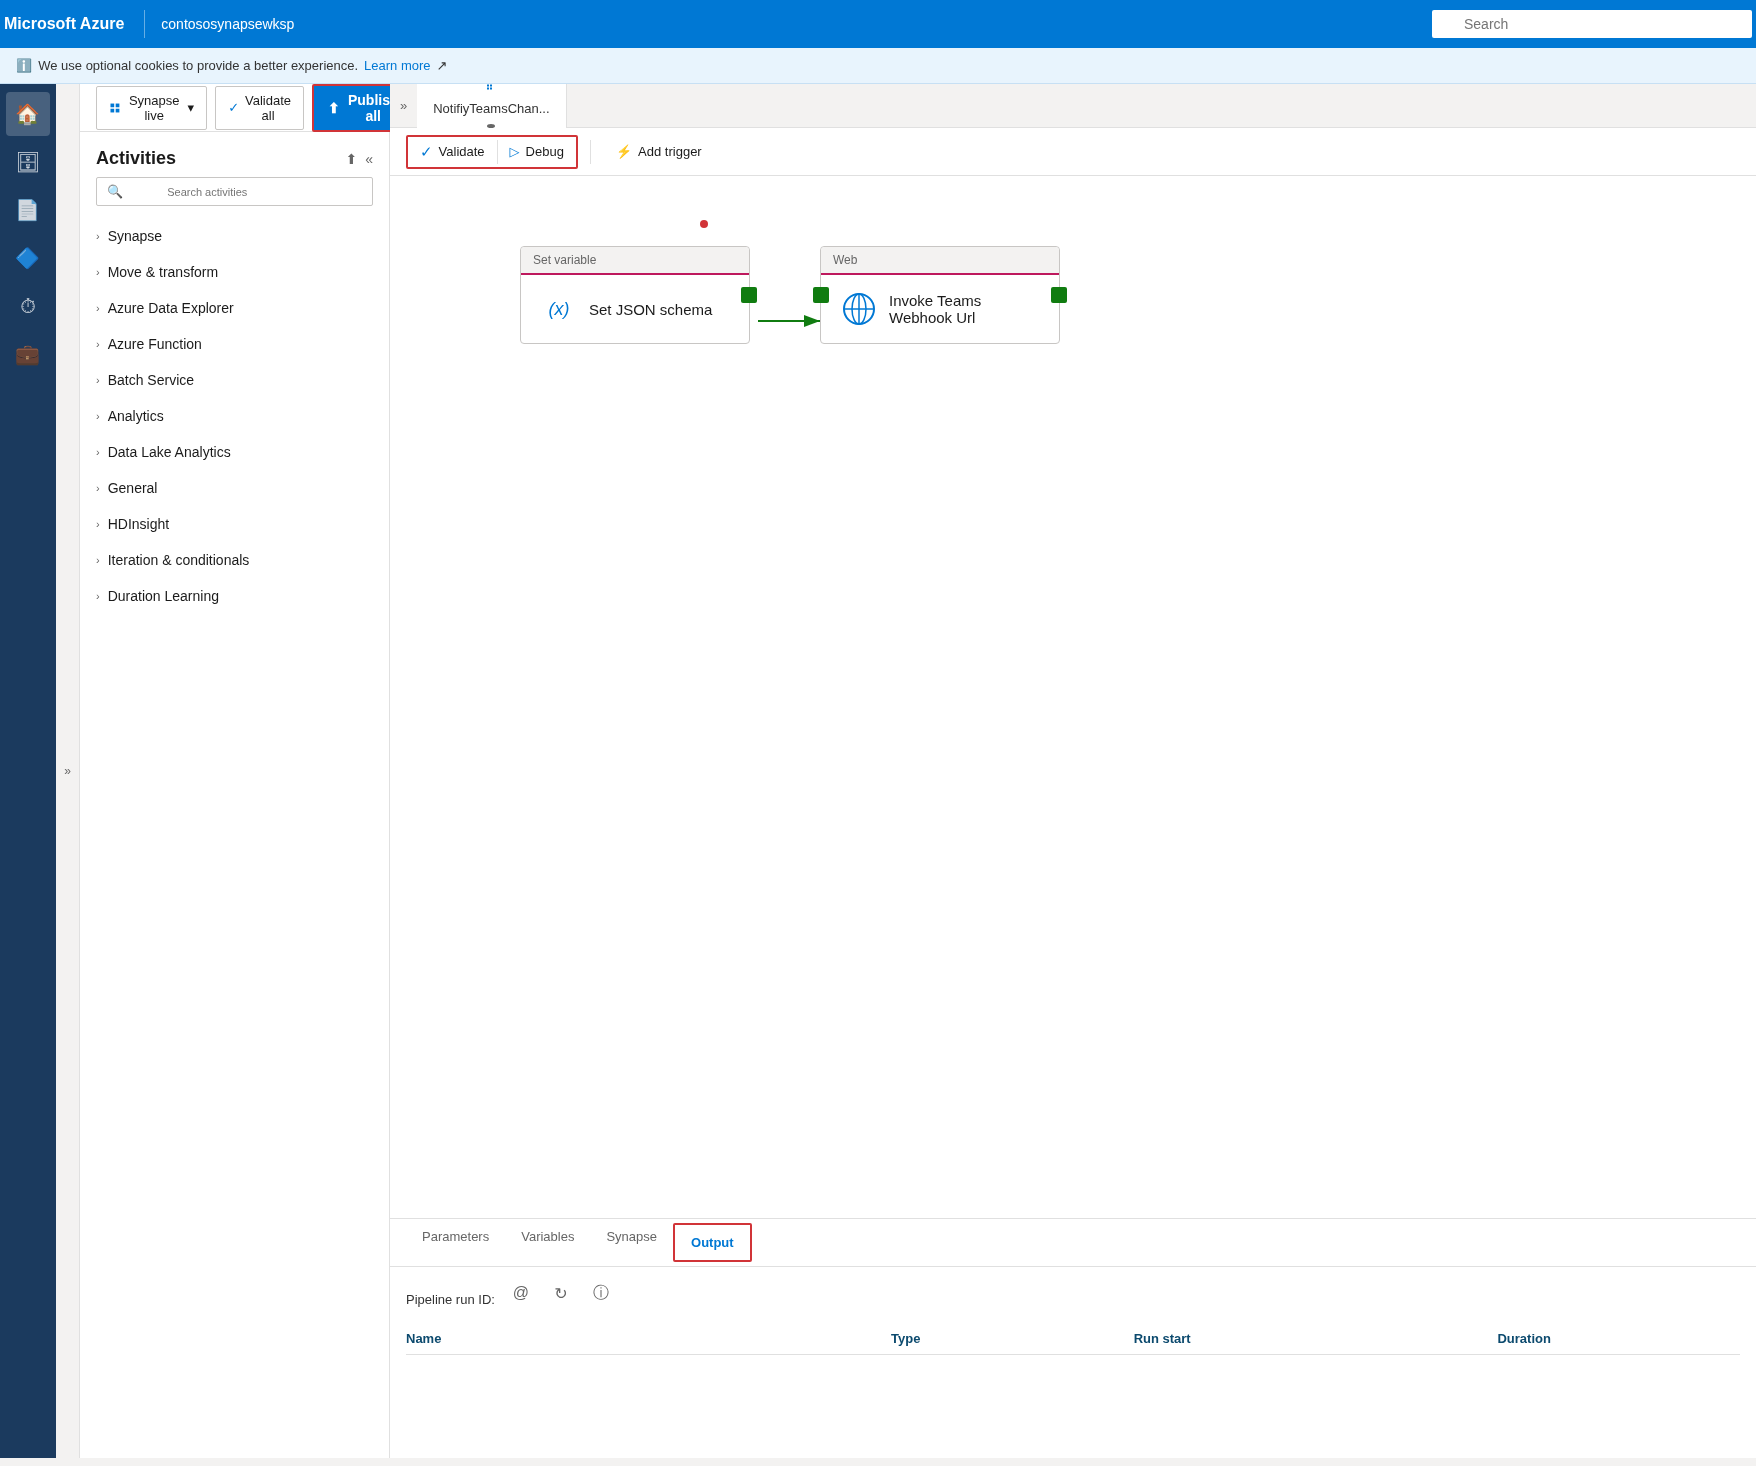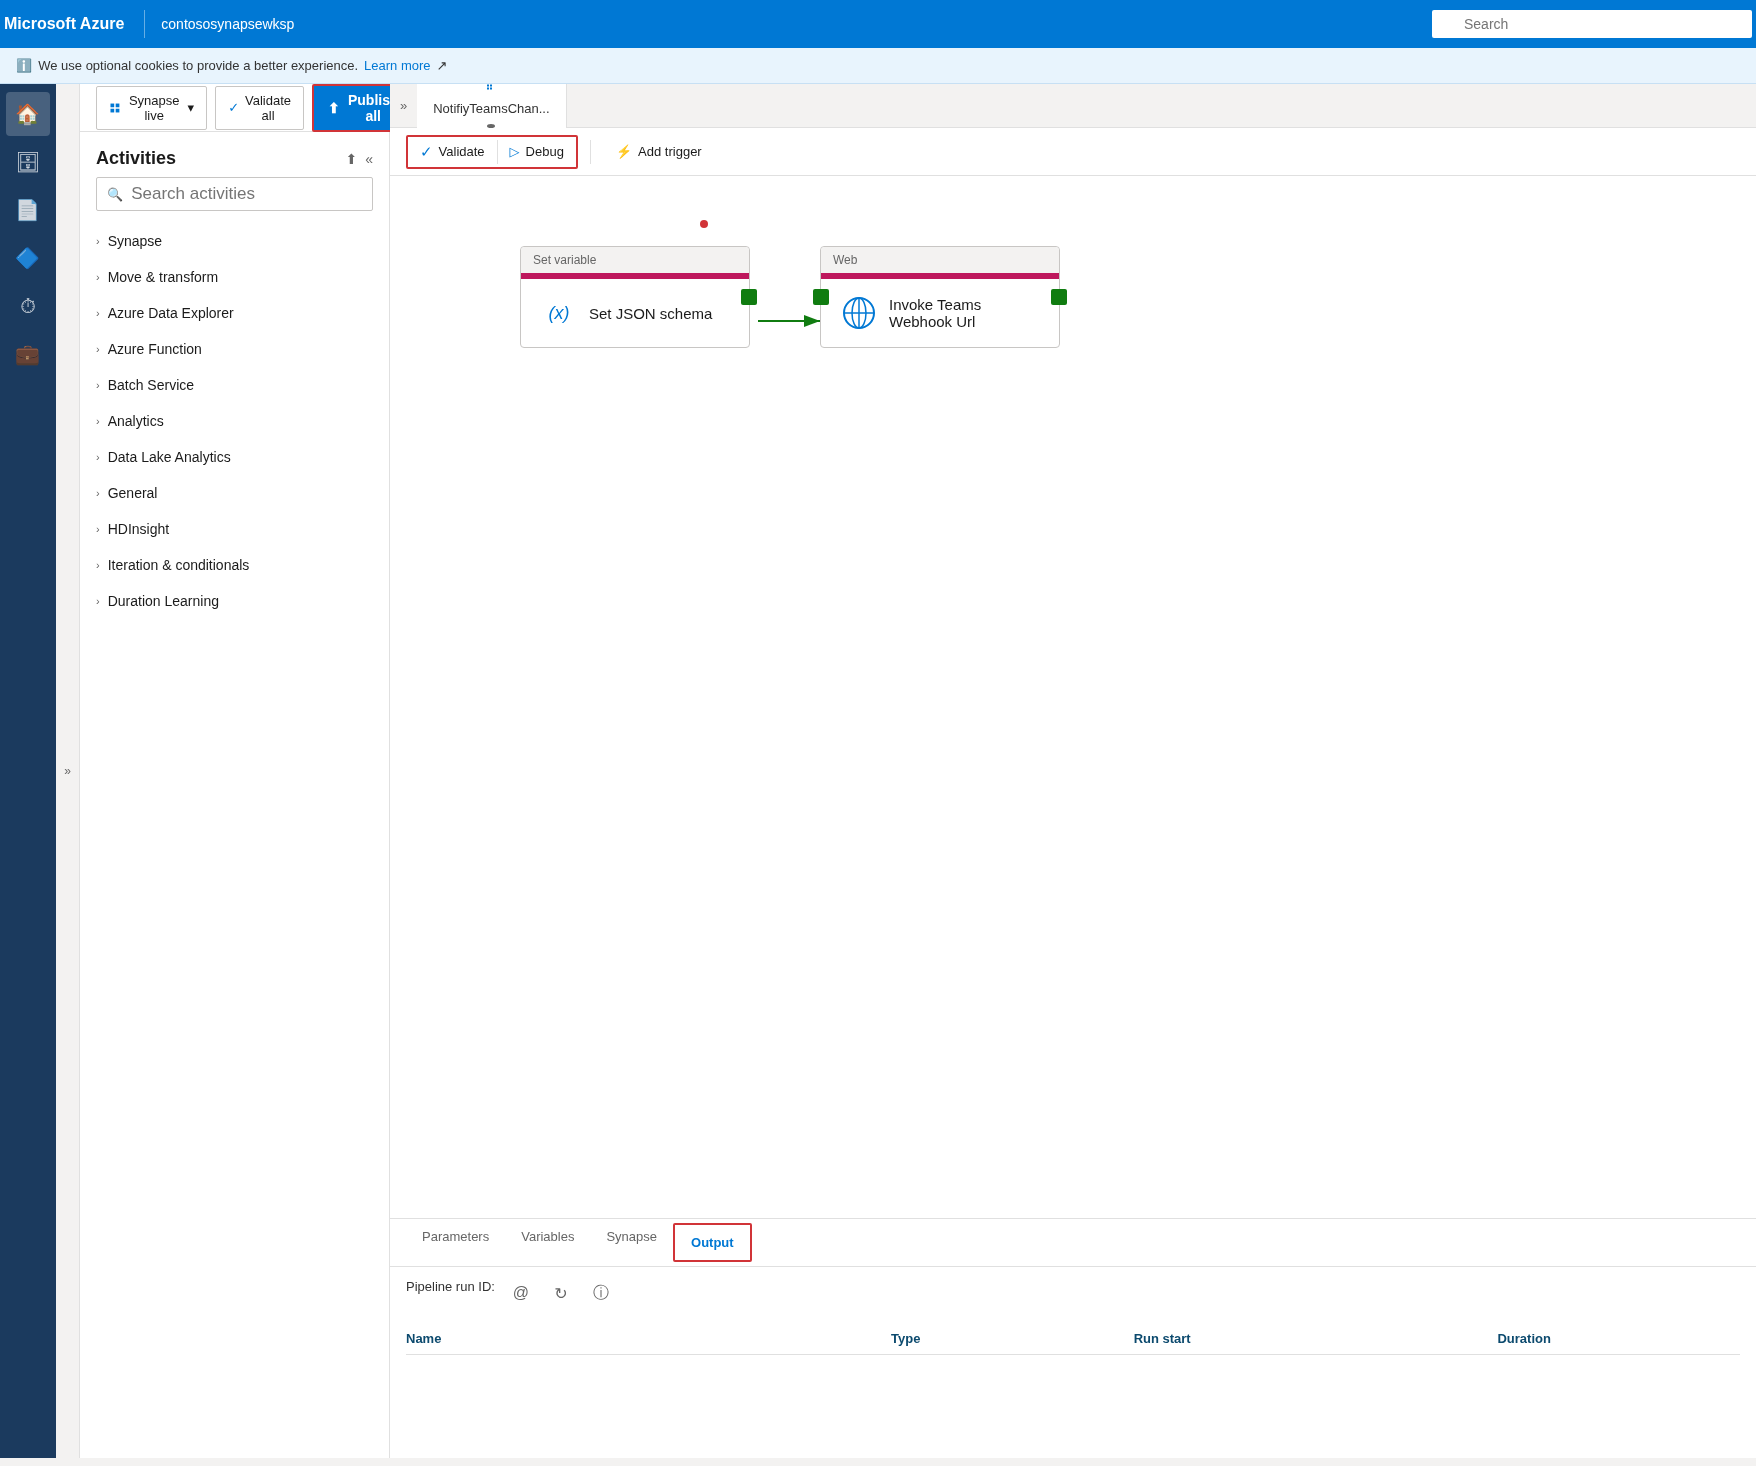--- a/index.html
+++ b/index.html
@@ -312,21 +312,21 @@
       border: 1px solid #c8c6c4;
       border-radius: 4px;
       min-width: 200px;
     }
     .node-header {
       background: #f3f2f1;
       padding: 6px 12px;
       font-size: 12px;
       color: #666;
       border-radius: 4px 4px 0 0;
-      border-bottom: 6px solid #be185d;
+      border-bottom: 2px solid #be185d;
     }
     .node-body {
       padding: 16px 20px;
       display: flex;
       align-items: center;
       gap: 12px;
       font-size: 15px;
       font-weight: 500;
       color: #1b1b1b;
     }
@@ -399,21 +399,21 @@
       color: #0078d4;
       margin: 4px 0;
     }
 
     .bottom-content {
       padding: 12px 16px;
       flex: 1;
     }
     .pipeline-run-row {
       display: flex;
-      align-items: flex-start;
+      align-items: flex-end;
       gap: 12px;
       margin-bottom: 16px;
     }
     .pipeline-run-label {
       font-size: 13px;
       color: #333;
     }
     .icon-btn {
       width: 28px;
       height: 28px;
@@ -530,21 +530,21 @@
     <div class="activities-header">
       <span class="activities-title">Activities</span>
       <div class="activities-controls">
         <span style="cursor:pointer;">⬆</span>
         <span style="cursor:pointer;">«</span>
       </div>
     </div>
 
     <div class="search-box">
       <span>🔍</span>
-      <input type="text" style="border: none; outline: none; font-size: 17px; flex: 1 1 0%;" placeholder="Search activities">
+      <input type="text" style="border: none; outline: none; font-size: 11px; flex: 1 1 0%; margin-left: 36px;" placeholder="Search activities">
     </div>
 
     <div class="activity-list">
       <div class="activity-item">
         <span class="chevron">›</span>
         <span>Synapse</span>
       </div>
       <div class="activity-item">
         <span class="chevron">›</span>
         <span>Move &amp; transform</span>

